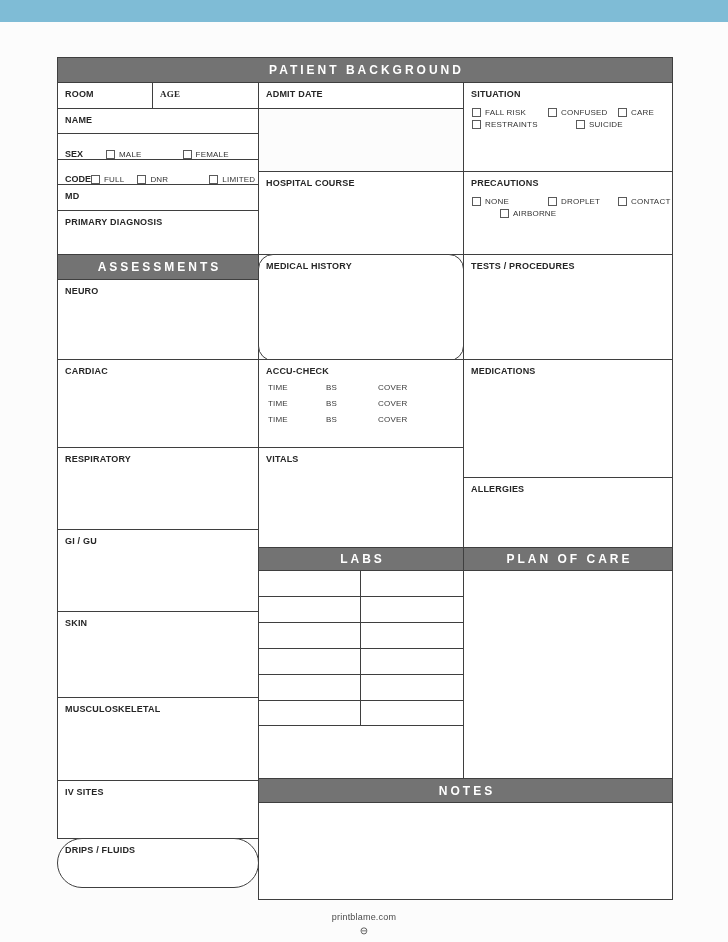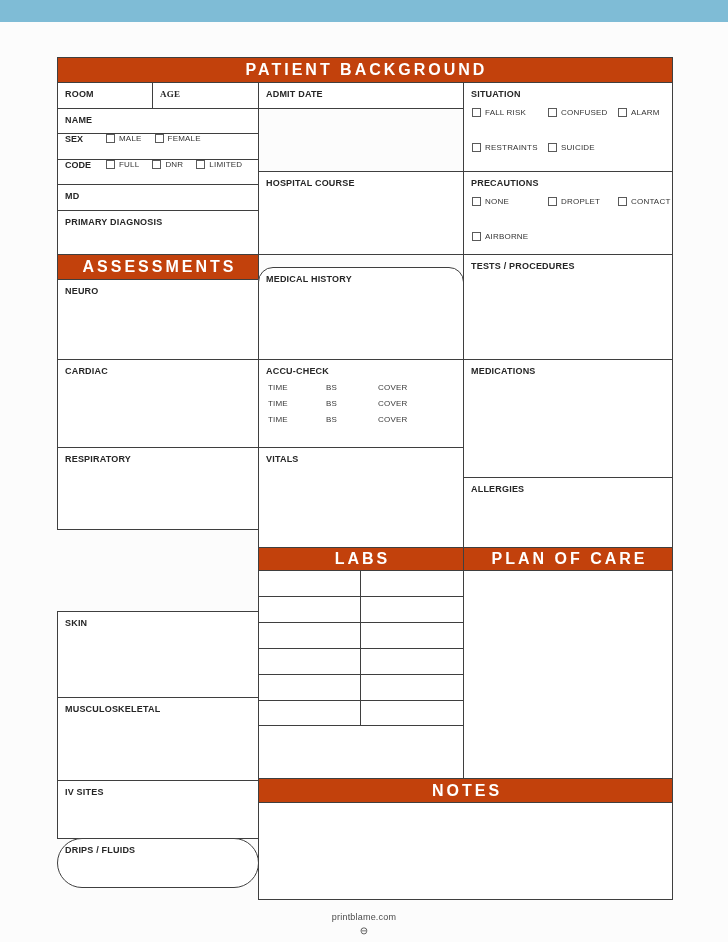--- a/index.html
+++ b/index.html
@@ -8,32 +8,32 @@
     position:relative;width:728px;height:942px;background:#fcfcfc;
     font-family:"Liberation Sans",sans-serif;overflow:hidden;margin:0 auto;
   }
   .topbar{position:absolute;left:0;top:0;width:728px;height:22px;background:#7FBCD6;}
   .form{position:absolute;left:57px;top:57px;width:616px;height:843px;}
   .cell{
     position:absolute;background:#ffffff;border:1px solid #3f3f3f;
     box-sizing:border-box;overflow:hidden;
   }
   .thead{
-    background:#c2410c;color:#ffffff;display:flex;align-items:center;justify-content:center;
-    font-weight:bold;font-size:16px;letter-spacing:3px;text-indent:3px;
+    background:#737373;color:#ffffff;display:flex;align-items:center;justify-content:center;
+    font-weight:bold;font-size:12px;letter-spacing:3px;text-indent:3px;
   }
   .pad{padding:6px 7px;}
   .lbl{font-size:9px;font-weight:bold;letter-spacing:.2px;color:#262626;display:block;}
   .inlineLbl{display:inline-block;width:41px;font-size:9px;font-weight:bold;color:#262626;}
-  .fieldrow{display:flex;align-items:flex-start;padding:0 7px;height:100%;}
+  .fieldrow{display:flex;align-items:flex-end;padding:0 7px;height:100%;}
   .cb{display:inline-flex;align-items:center;gap:4px;margin-right:13px;cursor:pointer;}
-  .cb:last-child{margin-right:0;}
+  .cb:last-child{margin-right:0;margin-left:28px;}
   .box{width:9px;height:9px;border:1px solid #5a5a5a;background:#fff;flex:0 0 auto;box-sizing:border-box;}
   .cbt{font-size:8px;color:#333;letter-spacing:.2px;white-space:nowrap;}
-  .cbgrid{display:grid;grid-template-columns:76px 70px auto;row-gap:26px;margin-top:9px;padding-left:1px;}
+  .cbgrid{display:grid;grid-template-columns:76px 70px auto;row-gap:3px;margin-top:9px;padding-left:1px;}
   .cbgrid .cb{margin-right:0;}
   .accrow{display:grid;grid-template-columns:58px 52px auto;margin-top:7px;padding-left:2px;}
   .acct{font-size:8px;color:#3a3a3a;letter-spacing:.2px;}
   .footer{position:absolute;left:0;width:728px;top:906px;text-align:center;}
   .fsite{font-size:9px;color:#4a4a4a;letter-spacing:.2px;}
   .flogo{display:block;font-size:10px;color:#4a4a4a;line-height:10px;margin-top:2px;}
 </style>
 </head>
 <body>
 
@@ -108,21 +108,21 @@
         <label class="cb">
           <span class="box"></span>
           <span class="cbt">FALL RISK</span>
         </label>
         <label class="cb">
           <span class="box"></span>
           <span class="cbt">CONFUSED</span>
         </label>
         <label class="cb">
           <span class="box"></span>
-          <span class="cbt">ALARM</span>
+          <span class="cbt">CARE</span>
         </label>
         <label class="cb">
           <span class="box"></span>
           <span class="cbt">RESTRAINTS</span>
         </label>
         <label class="cb">
           <span class="box"></span>
           <span class="cbt">SUICIDE</span>
         </label>
       </div>
@@ -155,34 +155,37 @@
     </div>
     <div class="cell pad" style="left:0;top:302px;width:202px;height:89px;">
       <span class="lbl">CARDIAC</span>
     </div>
     <div class="cell pad" style="left:0;top:222px;width:202px;height:81px;">
       <span class="lbl">NEURO</span>
     </div>
     <div class="cell pad" style="left:0;top:390px;width:202px;height:83px;">
       <span class="lbl">RESPIRATORY</span>
     </div>
+    <div class="cell pad" style="left:0;top:472px;width:202px;height:83px;">
+      <span class="lbl">GI / GU</span>
+    </div>
     <div class="cell pad" style="left:0;top:554px;width:202px;height:87px;">
       <span class="lbl">SKIN</span>
     </div>
     <div class="cell pad" style="left:0;top:640px;width:202px;height:84px;">
       <span class="lbl">MUSCULOSKELETAL</span>
     </div>
     <div class="cell pad" style="left:0;top:723px;width:202px;height:59px;">
       <span class="lbl">IV SITES</span>
     </div>
     <div class="cell pad" style="left:0;top:781px;width:202px;height:50px;border-radius:29px;">
       <span class="lbl">DRIPS / FLUIDS</span>
     </div>
 
-    <div class="cell pad" style="left:201px;top:210px;width:206px;height:107px;border-radius:15px;">
+    <div class="cell pad" style="left:201px;top:197px;width:206px;height:107px;border-radius:15px;">
       <span class="lbl">MEDICAL HISTORY</span>
     </div>
 
     <div class="cell pad" style="left:201px;top:302px;width:206px;height:89px;">
       <span class="lbl">ACCU-CHECK</span>
       <div class="accrow">
         <span class="acct">TIME</span>
         <span class="acct">BS</span>
         <span class="acct">COVER</span>
       </div>

